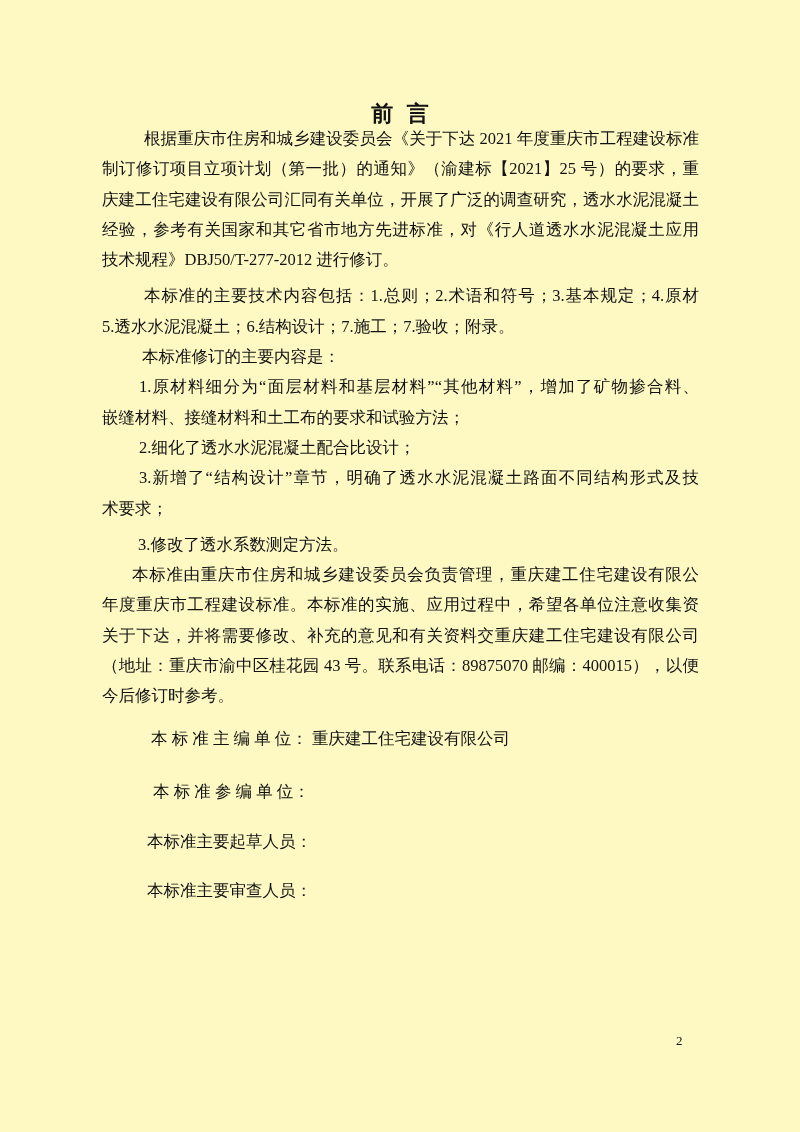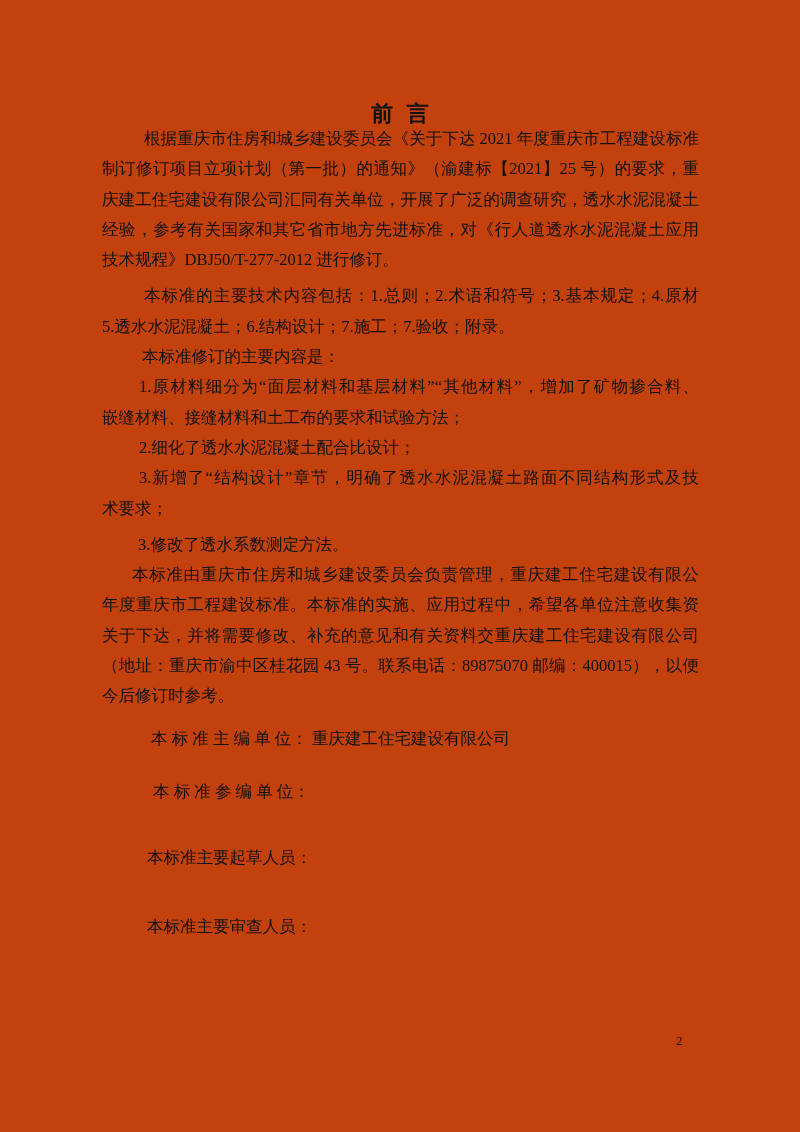--- a/index.html
+++ b/index.html
@@ -5,21 +5,21 @@
   html, body { margin: 0; padding: 0; }
   body {
     width: 800px; height: 1132px;
     background: #ffffff;
     font-family: "Liberation Serif", "DejaVu Serif", serif;
     color: #111111;
   }
   .page {
     position: relative;
     width: 800px; height: 1132px;
-    background: #c2410c;
+    background: #fef9c3;
     overflow: hidden;
   }
   .doc-title {
     position: absolute;
     left: 0; top: 99px; width: 100%;
     text-align: center;
     font-size: 22px;
     font-weight: bold;
     word-spacing: 8px;
     line-height: 30px;
@@ -69,18 +69,18 @@
       <div class="line fill" style="padding-left: 37px;">3.新增了“结构设计”章节，明确了透水水泥混凝土路面不同结构形式及技</div>
       <div class="line">术要求；</div>
       <div class="line" style="padding-left: 36px; margin-top: 6px;">3.修改了透水系数测定方法。</div>
       <div class="line fill" style="padding-left: 30px;">本标准由重庆市住房和城乡建设委员会负责管理，重庆建工住宅建设有限公</div>
       <div class="line fill">年度重庆市工程建设标准。本标准的实施、应用过程中，希望各单位注意收集资料，</div>
       <div class="line fill">关于下达，并将需要修改、补充的意见和有关资料交重庆建工住宅建设有限公司</div>
       <div class="line fill">（地址：重庆市渝中区桂花园 43 号。联系电话：89875070 邮编：400015），以便</div>
       <div class="line">今后修订时参考。</div>
       <div class="line" style="padding-left: 49px; margin-top: 12px;">本 标 准 主 编 单 位： 重庆建工住宅建设有限公司</div>
       <div class="line" style="padding-left: 51px; margin-top: 23px;">本 标 准 参 编 单 位：</div>
-      <div class="line" style="padding-left: 45px; margin-top: 36px;">本标准主要起草人员：</div>
-      <div class="line" style="padding-left: 45px; margin-top: 38px;">本标准主要审查人员：</div>
+      <div class="line" style="padding-left: 45px; margin-top: 20px;">本标准主要起草人员：</div>
+      <div class="line" style="padding-left: 45px; margin-top: 18px;">本标准主要审查人员：</div>
     </div>
 
   <div class="page-number">2</div>
 </div>
 
 </body></html>

